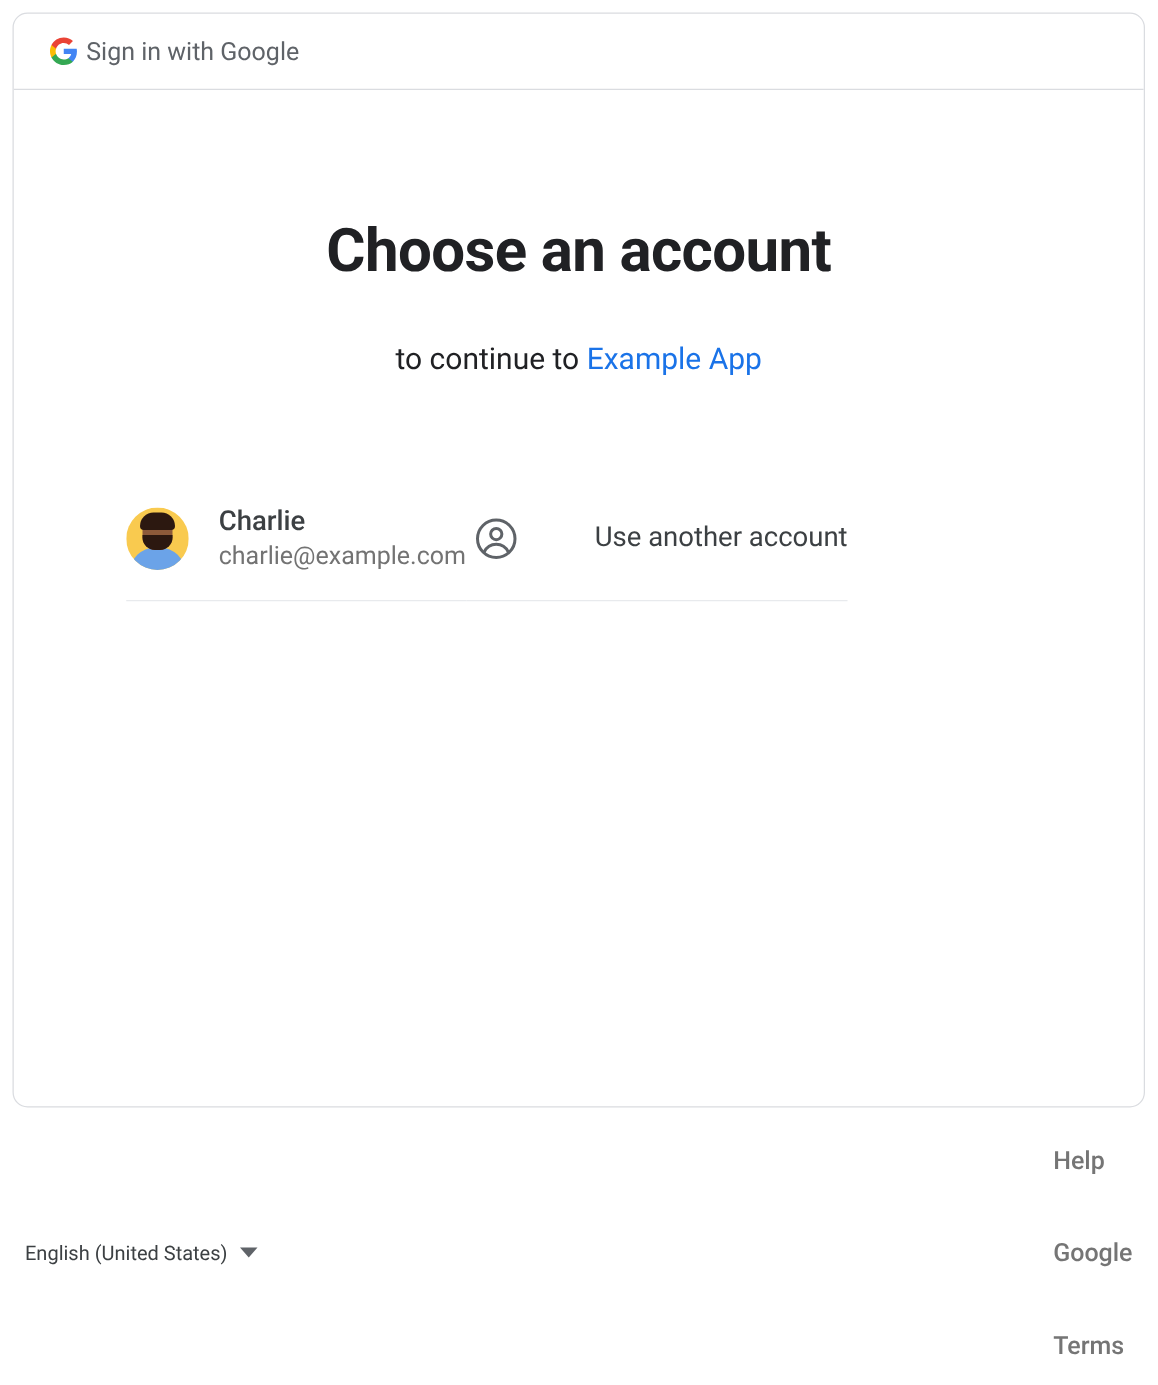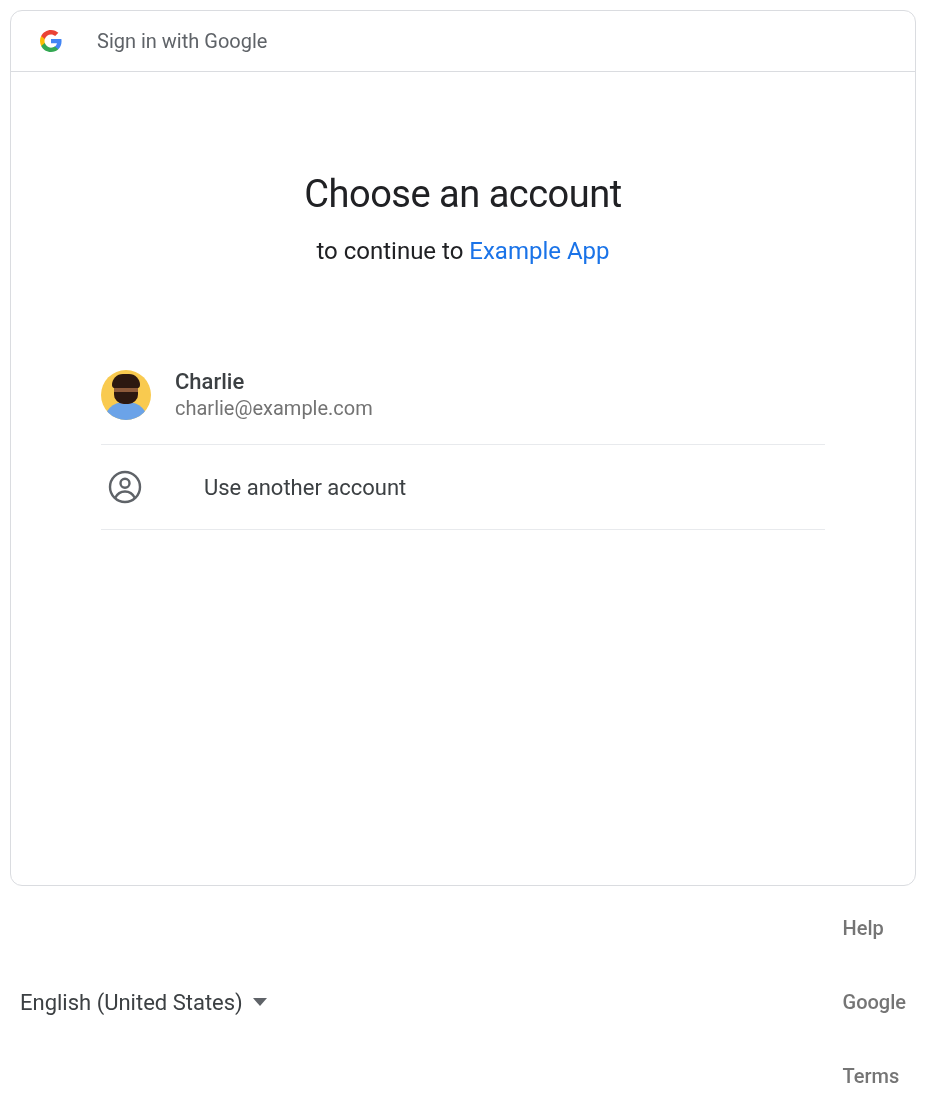--- a/index.html
+++ b/index.html
@@ -23,60 +23,60 @@
       flex: 1;
       display: flex;
       flex-direction: column;
       background: #fff;
     }
     .card-header {
       display: flex;
       align-items: center;
       padding: 18px 28px;
       border-bottom: 1px solid #dadce0;
-      gap: 34px;
+      gap: 6px;
     }
     .google-logo {
       width: 24px;
       height: 24px;
       flex-shrink: 0;
     }
     .header-text {
       font-size: 20px;
       color: #5f6368;
       font-weight: 400;
     }
     .card-body {
       padding: 100px 90px 40px 90px;
       flex: 1;
       display: flex;
       flex-direction: column;
     }
     .heading {
       text-align: center;
-      font-size: 38px;
-      font-weight: 400;
+      font-size: 48px;
+      font-weight: 700;
       color: #202124;
-      margin-bottom: 21px;
+      margin-bottom: 44px;
       letter-spacing: -0.5px;
     }
     .subheading {
       text-align: center;
       font-size: 24px;
       color: #202124;
       font-weight: 400;
       margin-bottom: 80px;
     }
     .subheading .app-link {
       color: #1a73e8;
       font-weight: 400;
     }
     .account-list {
       display: flex;
-      flex-direction: column;
+      flex-direction: row;
     }
     .account-item {
       display: flex;
       align-items: center;
       padding: 24px 0;
       border-bottom: 1px solid #e8eaed;
       cursor: pointer;
       gap: 24px;
     }
     .avatar {
@@ -164,21 +164,21 @@
       display: flex;
       align-items: center;
       justify-content: space-between;
       padding: 30px 10px 10px 10px;
     }
     .language-selector {
       display: flex;
       align-items: center;
       gap: 10px;
       color: #3c4043;
-      font-size: 22px;
+      font-size: 16px;
       cursor: pointer;
     }
     .dropdown-caret {
       width: 0;
       height: 0;
       border-left: 7px solid transparent;
       border-right: 7px solid transparent;
       border-top: 8px solid #5f6368;
     }
     .footer-links {

